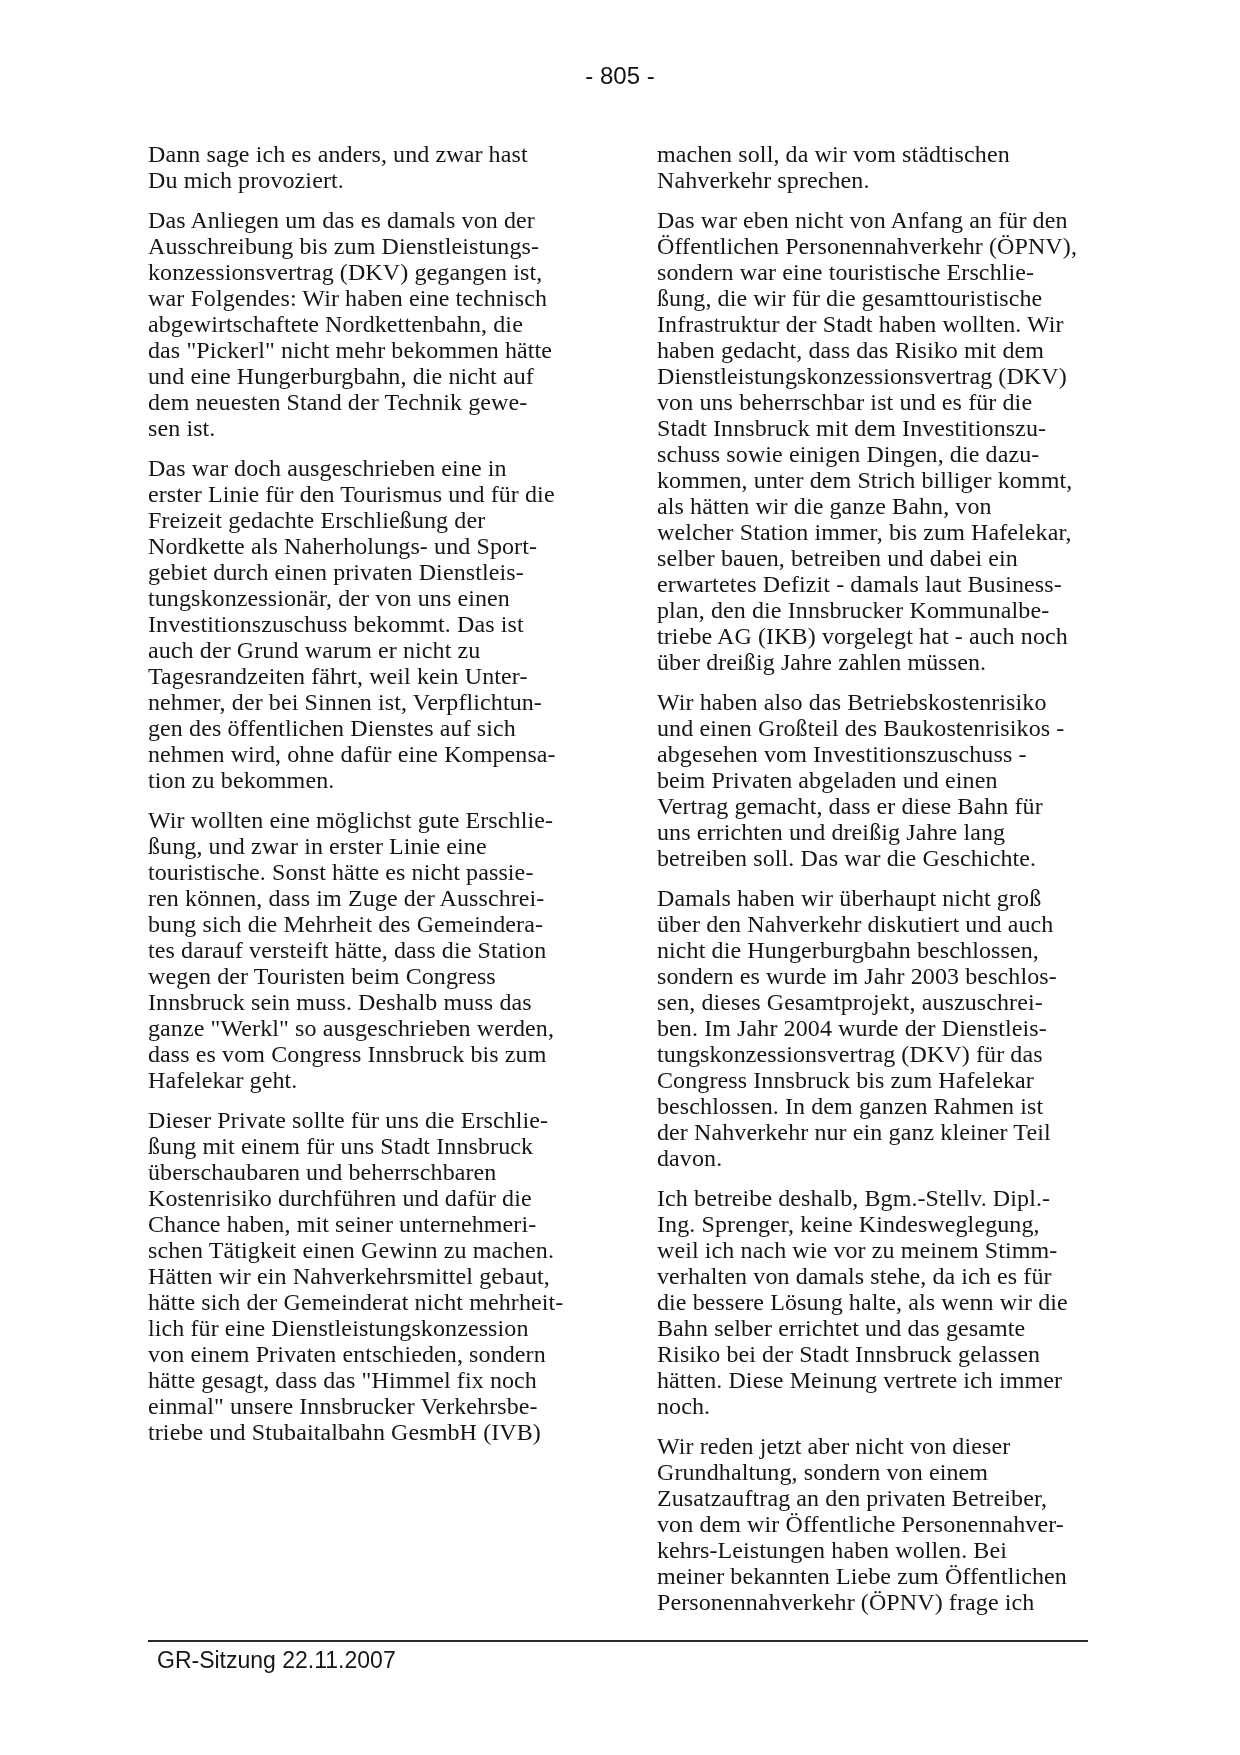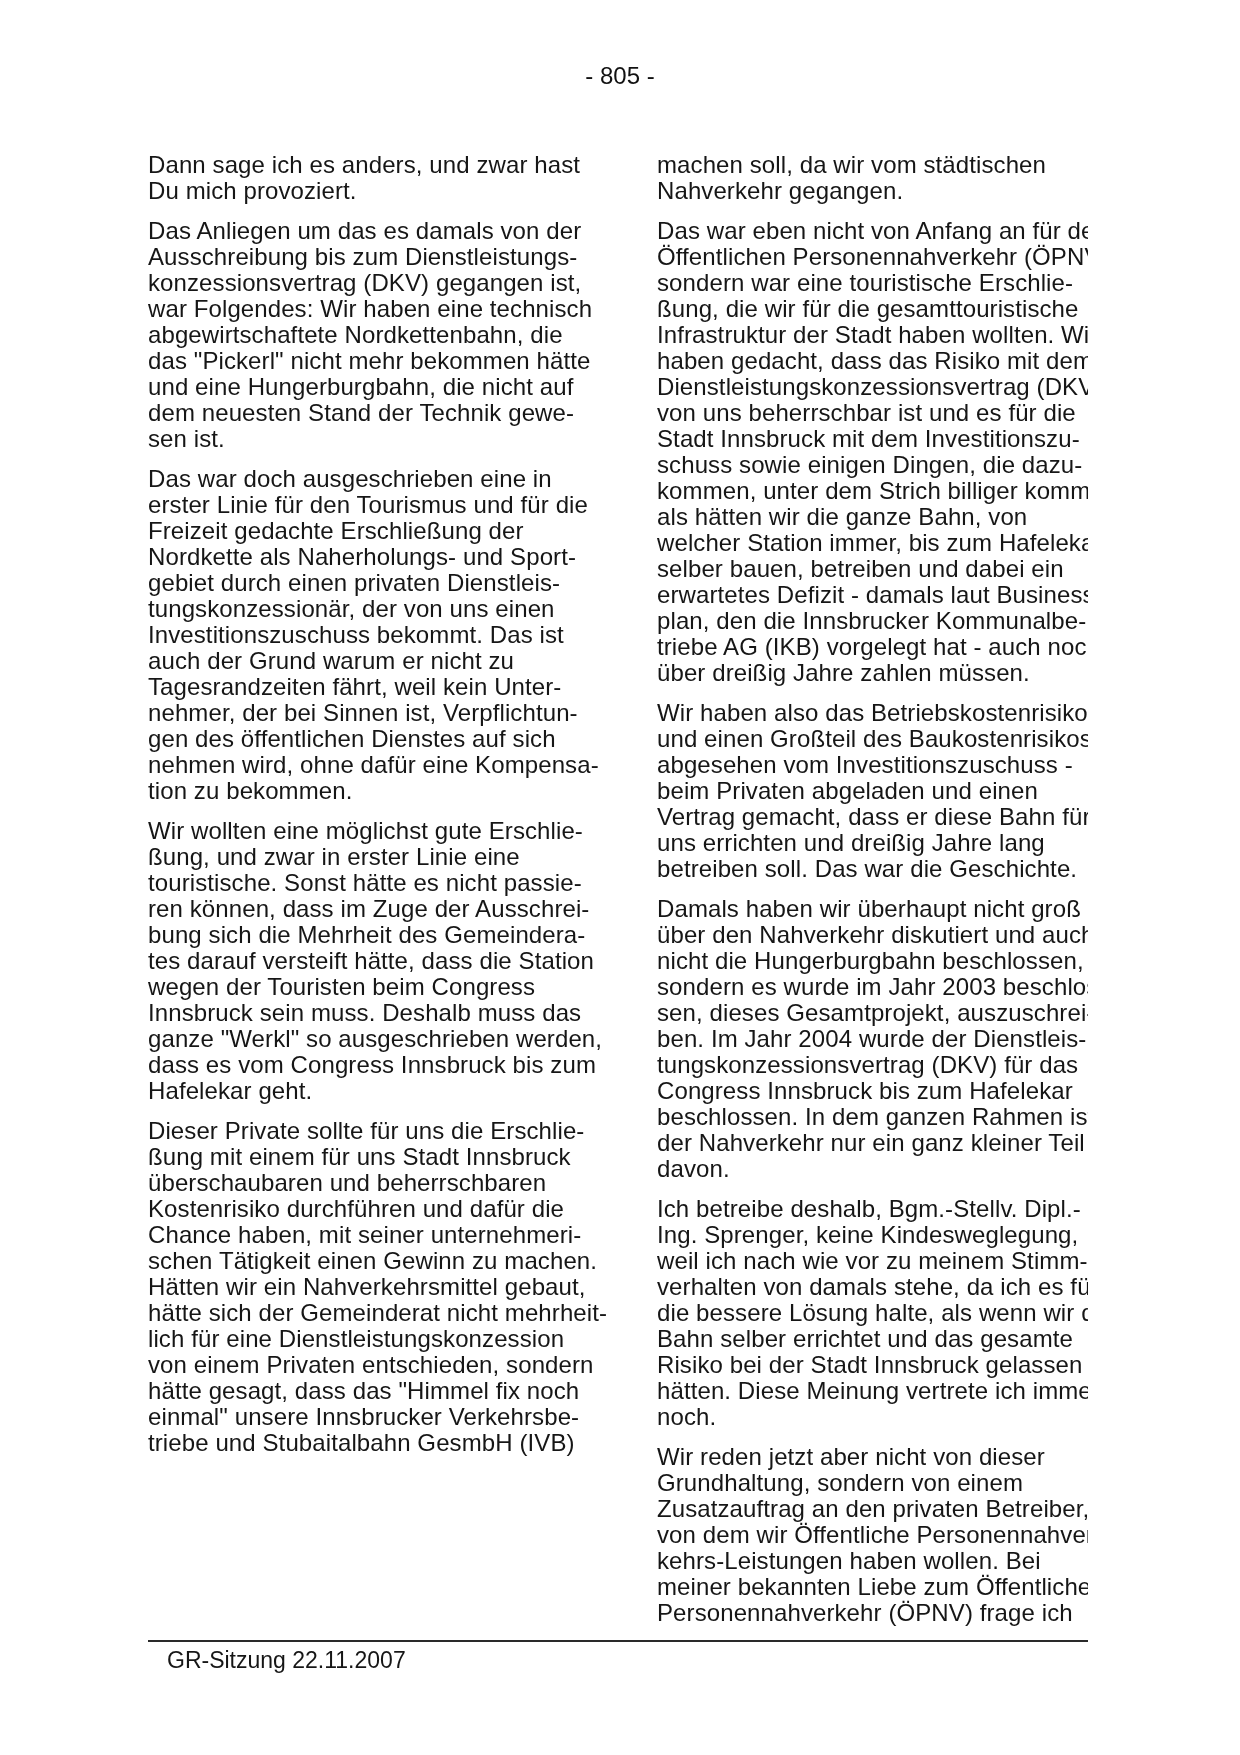--- a/index.html
+++ b/index.html
@@ -27,38 +27,39 @@
     color: #111;
   }
   .col {
     position: absolute;
     top: 140px;
     width: 475px;
   }
   .col-left  { left: 148px; }
   .col-right { left: 657px; }
   .para {
-    margin: 12px 0 14px 0;
+    margin: 1px 0 14px 0;
     font-size: 24px;
     line-height: 26px;
     white-space: pre;
     letter-spacing: 0.1px;
     color: #161616;
+    font-family: Liberation Serif, serif;
   }
   .footer-rule {
     position: absolute;
     left: 148px;
     top: 1640px;
     width: 950px;
     height: 2px;
     background: #2a2a2a;
   }
   .footer-text {
     position: absolute;
-    left: 167px;
+    left: 157px;
     top: 1647px;
     font-size: 23px;
     line-height: 26px;
     color: #161616;
   }
 </style>
 </head>
 <body>
 
 <div class="page">
@@ -111,21 +112,21 @@
 hätte sich der Gemeinderat nicht mehrheit-
 lich für eine Dienstleistungskonzession
 von einem Privaten entschieden, sondern
 hätte gesagt, dass das "Himmel fix noch
 einmal" unsere Innsbrucker Verkehrsbe-
 triebe und Stubaitalbahn GesmbH (IVB)</p>
   </div>
 
   <div class="col col-right">
     <p class="para">machen soll, da wir vom städtischen
-Nahverkehr gegangen.</p>
+Nahverkehr sprechen.</p>
     <p class="para">Das war eben nicht von Anfang an für den
 Öffentlichen Personennahverkehr (ÖPNV),
 sondern war eine touristische Erschlie-
 ßung, die wir für die gesamttouristische
 Infrastruktur der Stadt haben wollten. Wir
 haben gedacht, dass das Risiko mit dem
 Dienstleistungskonzessionsvertrag (DKV)
 von uns beherrschbar ist und es für die
 Stadt Innsbruck mit dem Investitionszu-
 schuss sowie einigen Dingen, die dazu-

